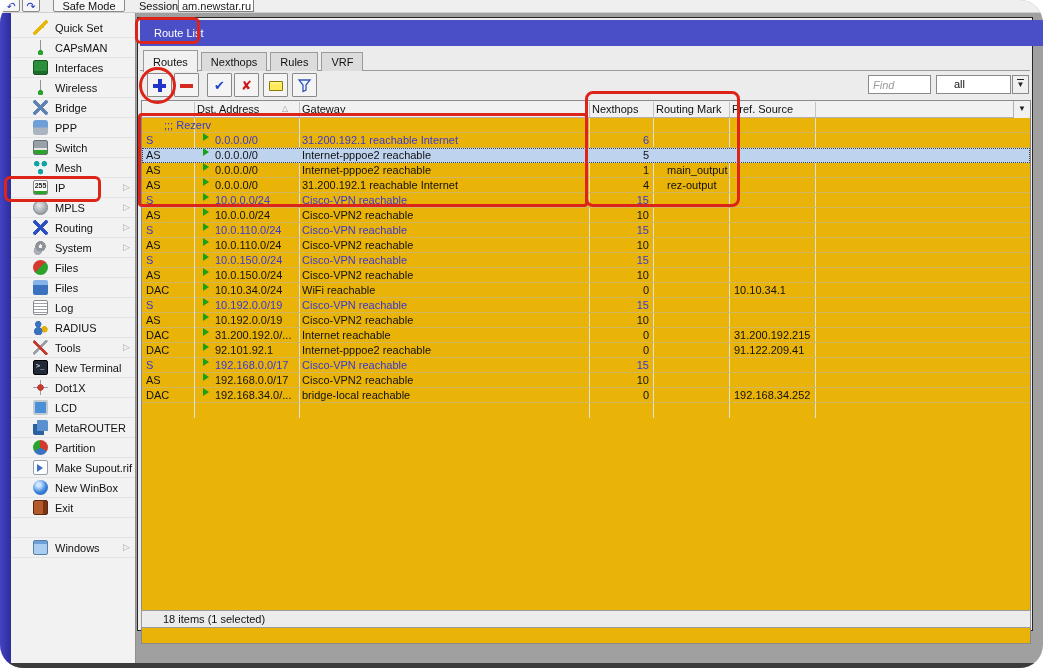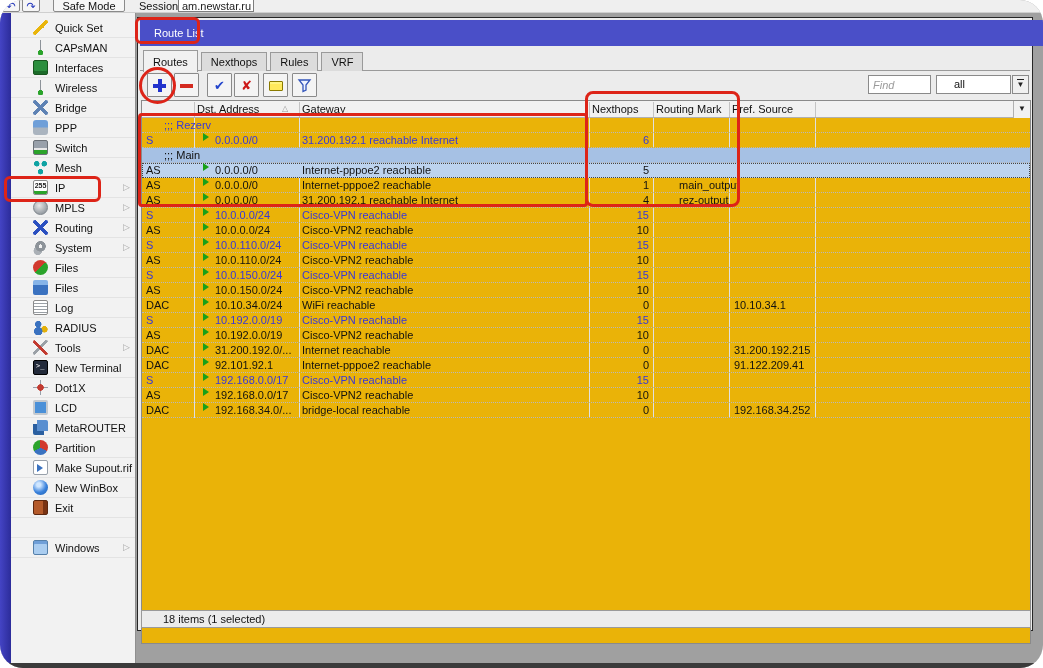--- a/index.html
+++ b/index.html
@@ -101,21 +101,21 @@
 
   .lrows { position:absolute; left:0; top:17px; width:888px; height:300px; }
   .vline { position:absolute; top:0; width:1px; height:300px; background:#e0e0e0; z-index:0; }
   .trow { position:relative; height:15px; border-bottom:1px dotted #b8b8b8; line-height:14px; z-index:1; }
   .trow span { position:absolute; top:0; white-space:nowrap; }
   .c-flags { left:4px; }
   .play { left:61px; top:3px; width:0; height:0; border:4px solid transparent; border-left:6px solid #18a018; border-right:none; }
   .c-dst { left:73px; }
   .c-gw { left:160px; }
   .c-dist { left:447px; width:60px; text-align:right; }
-  .c-mark { left:537px; }
+  .c-mark { left:525px; }
   .c-pref { left:592px; }
   .seclabel { left:22px; }
   .trow.static { color:var(--staticblue,#3737d8); }
   .trow.selsec { background:var(--selsection,#a6c1e4); }
   .trow.selrow { background:var(--selrow,#bdd3ee); outline:1px dotted #444; outline-offset:-1px; }
 
   .statusbar { position:absolute; left:3px; top:592px; width:890px; height:18px; background:#ececec; border:1px solid #9a9a9a; line-height:16px; padding-left:21px; color:#111; }
 
   
   .ann { position:absolute; border:3px solid var(--annotation,#dd2418); border-radius:6px; pointer-events:none; z-index:40; }
@@ -313,23 +313,20 @@
           </div>
           <div class="trow route static">
             <span class="c-flags">S</span>
             <span class="play"></span>
             <span class="c-dst">0.0.0.0/0</span>
             <span class="c-gw">31.200.192.1 reachable Internet</span>
             <span class="c-dist">6</span>
             <span class="c-mark"></span>
             <span class="c-pref"></span>
           </div>
-          <div class="trow section selsec">
-            <span class="seclabel">;;; Main</span>
-          </div>
           <div class="trow route selrow">
             <span class="c-flags">AS</span>
             <span class="play"></span>
             <span class="c-dst">0.0.0.0/0</span>
             <span class="c-gw">Internet-pppoe2 reachable</span>
             <span class="c-dist">5</span>
             <span class="c-mark"></span>
             <span class="c-pref"></span>
           </div>
           <div class="trow route">

